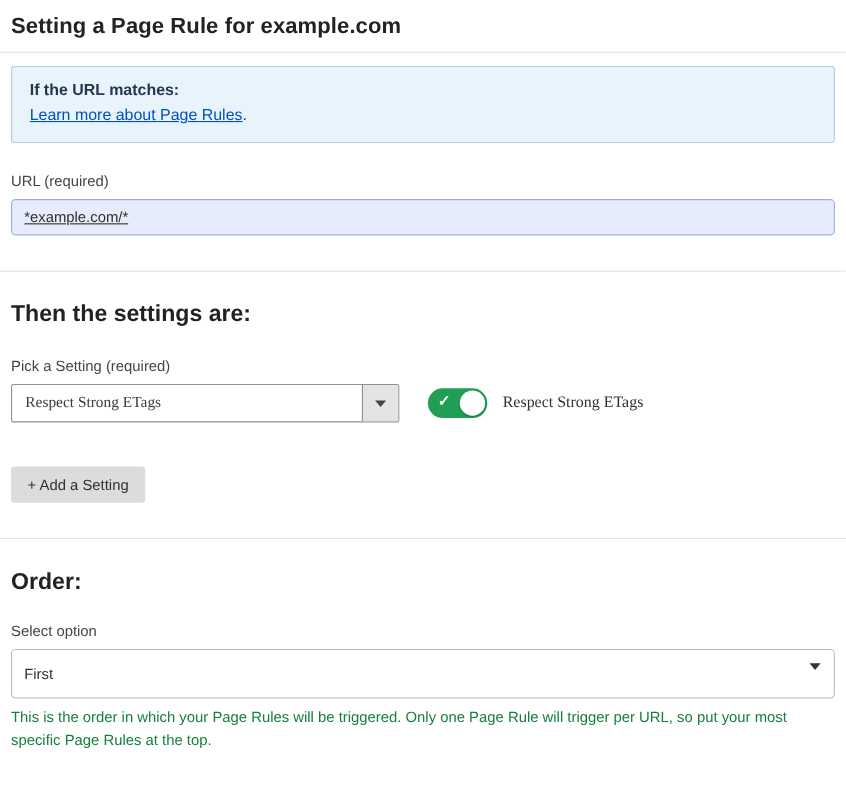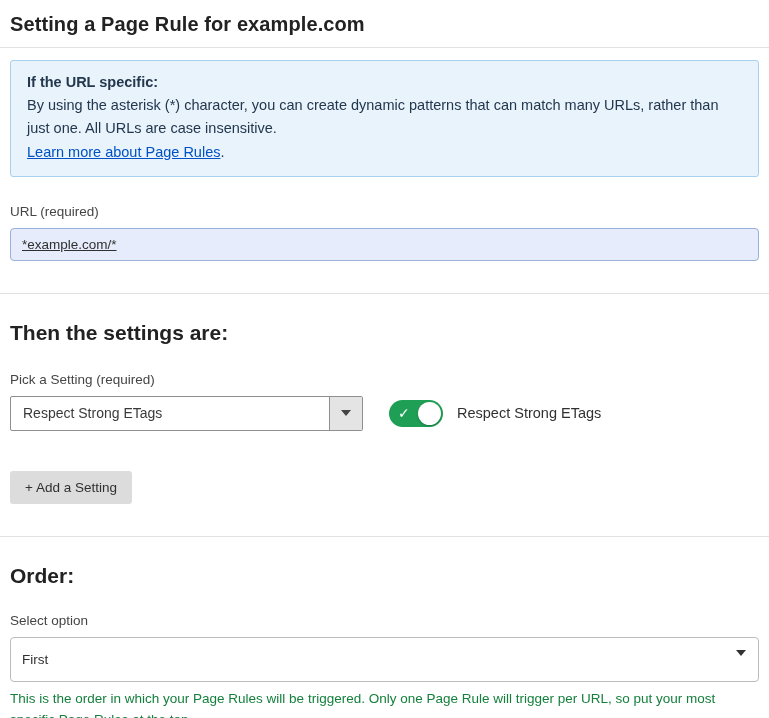--- a/index.html
+++ b/index.html
@@ -72,20 +72,21 @@
     font-size: 21px;
     font-weight: bold;
     color: #222222;
     margin: 27px 10px 0 10px;
   }
   .pick-label { margin: 27px 10px 9px 10px; }
   .setting-row {
     display: flex;
     align-items: center;
     margin: 0 10px;
+    font-family: Liberation Serif, serif;
   }
   .custom-select {
     width: 353px;
     display: flex;
     align-items: stretch;
     border: 1px solid #8f8f8f;
     border-radius: 2px;
     background: #ffffff;
     height: 35px;
     cursor: pointer;
@@ -196,22 +197,21 @@
 </style>
 </head>
 <body>
 
 <div class="page">
 
   <div class="page-title">Setting a Page Rule for example.com</div>
   <hr class="divider">
 
   <div class="info-box">
-    <div class="info-box-heading">If the URL specific:</div>
-    <div class="info-box-body">By using the asterisk (*) character, you can create dynamic patterns that can match many URLs, rather than just one. All URLs are case insensitive.</div>
+    <div class="info-box-heading">If the URL matches:</div>
     <div>
       <a class="info-link">Learn more about Page Rules</a><span>.</span>
     </div>
   </div>
 
   <div class="url-section">
     <div class="field-label">URL (required)</div>
     <input class="url-input" type="text" value="*example.com/*" style="">
   </div>
 

